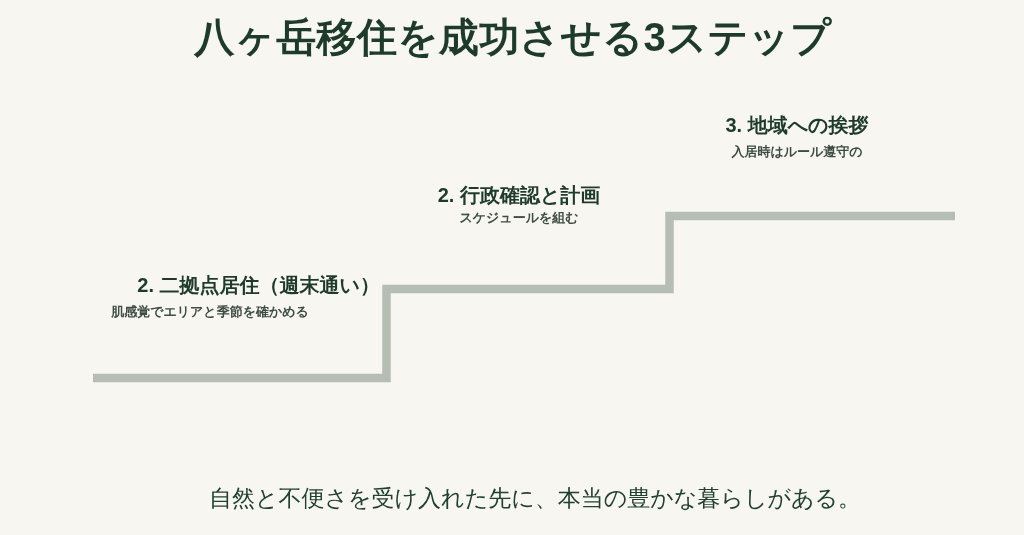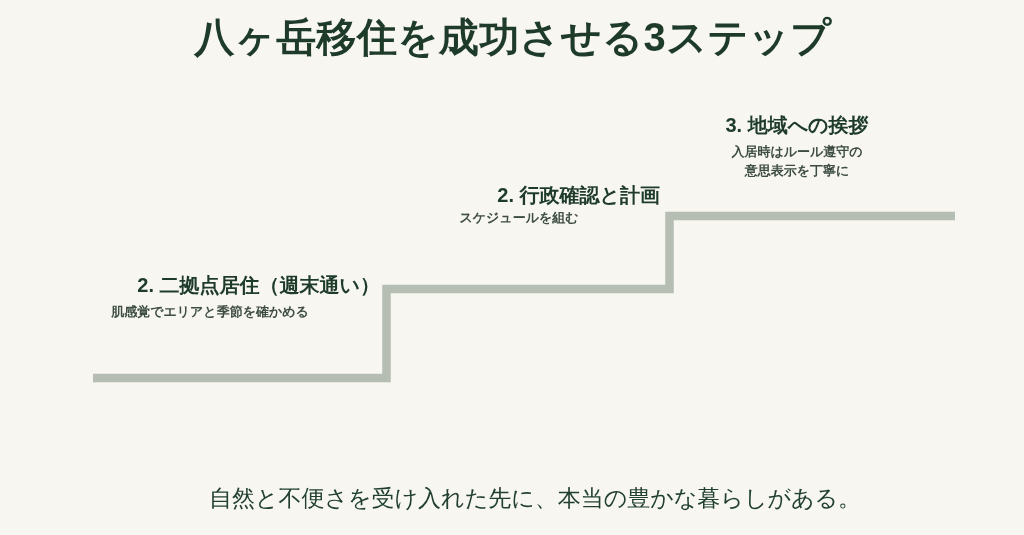--- a/index.html
+++ b/index.html
@@ -117,25 +117,24 @@
   <svg class="stairs" viewBox="0 0 1024 535" width="1024" height="535">
     <polyline id="stair-path" points="93,378 386.5,378 386.5,289 669.5,289 669.5,216 955,216" fill="none" stroke="#b6bdb2" stroke-width="8.5" stroke-linecap="butt" stroke-linejoin="miter"></polyline>
   </svg>
 
   <div class="step" id="step-1">
     <div class="step-heading" style="color: rgb(30, 59, 42);">2. 二拠点居住（週末通い）</div>
     <div class="step-desc" style="color: rgb(62, 77, 67);">肌感覚でエリアと季節を確かめる</div>
   </div>
 
   <div class="step" id="step-2">
-    <div class="step-heading" style="color: rgb(30, 59, 42); text-align: right;">2. 行政確認と計画</div>
+    <div class="step-heading" style="color: rgb(30, 59, 42);">2. 行政確認と計画</div>
     <div class="step-desc" style="margin-top: 0px; color: rgb(62, 77, 67);">スケジュールを組む</div>
   </div>
 
   <div class="step" id="step-3">
     <div class="step-heading" style="color: rgb(30, 59, 42);">3. 地域への挨拶</div>
     <div class="step-desc" style="color: rgb(62, 77, 67);">入居時はルール遵守の</div>
-    <div class="step-desc" style="margin-top: 0px; color: rgb(62, 77, 67);">意思表示を丁寧に</div>
   </div>
 
   <div class="footer" style="color: rgb(33, 64, 46);">自然と不便さを受け入れた先に、本当の豊かな暮らしがある。</div>
 
 </div>
 
 </body></html>

